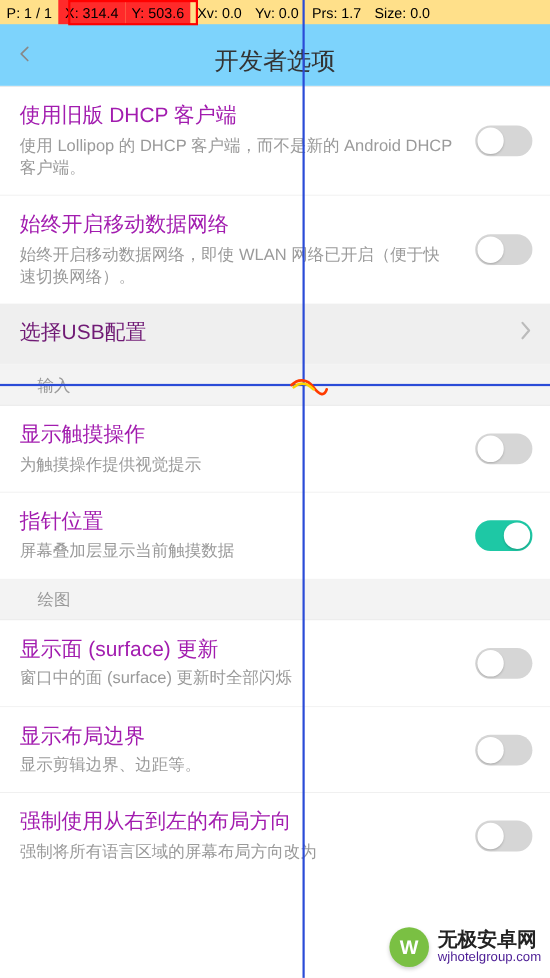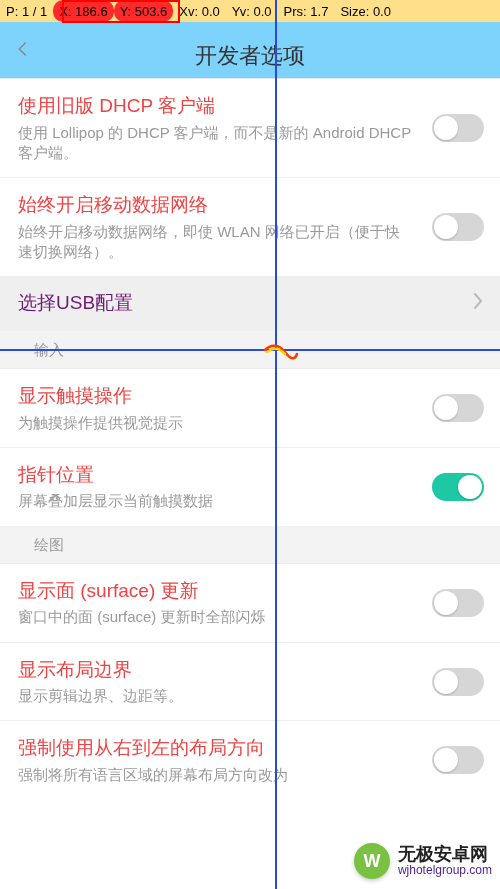--- a/index.html
+++ b/index.html
@@ -1,32 +1,32 @@
 <!DOCTYPE html>
 <html><head>
 <meta charset="utf-8">
 <style>
   * { margin: 0; padding: 0; box-sizing: border-box; -webkit-font-smoothing: antialiased; }
   html, body { width: 500px; height: 889px; overflow: hidden; font-family: -apple-system, "Helvetica Neue", Arial, "PingFang SC", "Microsoft YaHei", sans-serif; background: #f5f5f5; position: relative; }
   .screen { width: 500px; height: 889px; position: relative; background: #fff; }
   
   .debug-bar { position: absolute; top: 0; left: 0; right: 0; height: 22px; background: #ffe08a; display: flex; align-items: center; font-size: 13px; color: #000; z-index: 50; }
-  .debug-cell { padding: 0 6px; height: 100%; display: flex; align-items: center; white-space: nowrap; border-radius: 10px; }
+  .debug-cell { padding: 0 6px; height: 100%; display: flex; align-items: center; white-space: nowrap; }
   .debug-cell.hi { background: #ff2a2a; color: #000; font-weight: 400; }
   .hi-box { position: absolute; top: 0; left: 62px; width: 118px; height: 23px; border: 2px solid #ff0000; z-index: 60; pointer-events: none; }
   
   .header { position: relative; height: 78px; padding-top: 34px; display: flex; align-items: center; justify-content: center; background: #7dd3fc; }
   .back { position: absolute; left: 14px; top: 40px; width: 30px; height: 30px; }
   .back svg { width: 18px; height: 18px; }
   .title { font-size: 22px; color: #333; font-weight: 400; }
   .hr { height: 1px; background: #e6e6e6; }
   
   .row { background: #fff; padding: 14px 18px 14px 18px; position: relative; border-bottom: 1px solid #f0f0f0; }
   .row.noborder { border-bottom: none; }
-  .row .label { font-size: 19px; color: #ef4444; line-height: 1.35; }
+  .row .label { font-size: 19px; color: #a21caf; line-height: 1.35; }
   .row .sub   { font-size: 15px; color: #9a9a9a; margin-top: 4px; line-height: 1.35; padding-right: 70px; }
   .row .ctrl  { position: absolute; right: 16px; top: 50%; transform: translateY(-50%); }
   .row.highlight { background: #efefef; }
   .row.highlight .label { color: #701a75; }
   .row.highlight .sub { color: #8d8d8d; }
   .chev { width: 12px; height: 20px; }
   .section { background: #f3f3f3; color: #9a9a9a; font-size: 15px; padding: 10px 34px 8px; border-bottom: 1px solid #eaeaea; }
   
   .tgl { width: 52px; height: 28px; border-radius: 14px; background: #d6d6d6; position: relative; }
   .tgl .knob { position: absolute; top: 2px; left: 2px; width: 24px; height: 24px; border-radius: 50%; background: #fff; box-shadow: 0 1px 2px rgba(0,0,0,0.2); }
@@ -44,21 +44,21 @@
   .wm-cn { font-size: 18px; color: #222; font-weight: 600; }
   .wm-url { font-size: 12px; color: #4c1d95; }
 </style>
 </head>
 <body>
 
 <div class="screen">
 
   <div class="debug-bar">
     <div class="debug-cell">P: 1 / 1</div>
-    <div class="debug-cell hi">X: 186.6</div>
+    <div class="debug-cell hi">X: 314.4</div>
     <div class="debug-cell hi">Y: 503.6</div>
     <div class="debug-cell">Xv: 0.0</div>
     <div class="debug-cell">Yv: 0.0</div>
     <div class="debug-cell">Prs: 1.7</div>
     <div class="debug-cell">Size: 0.0</div>
   </div>
   <div class="hi-box"></div>
 
   <div class="header">
     <div class="back">

